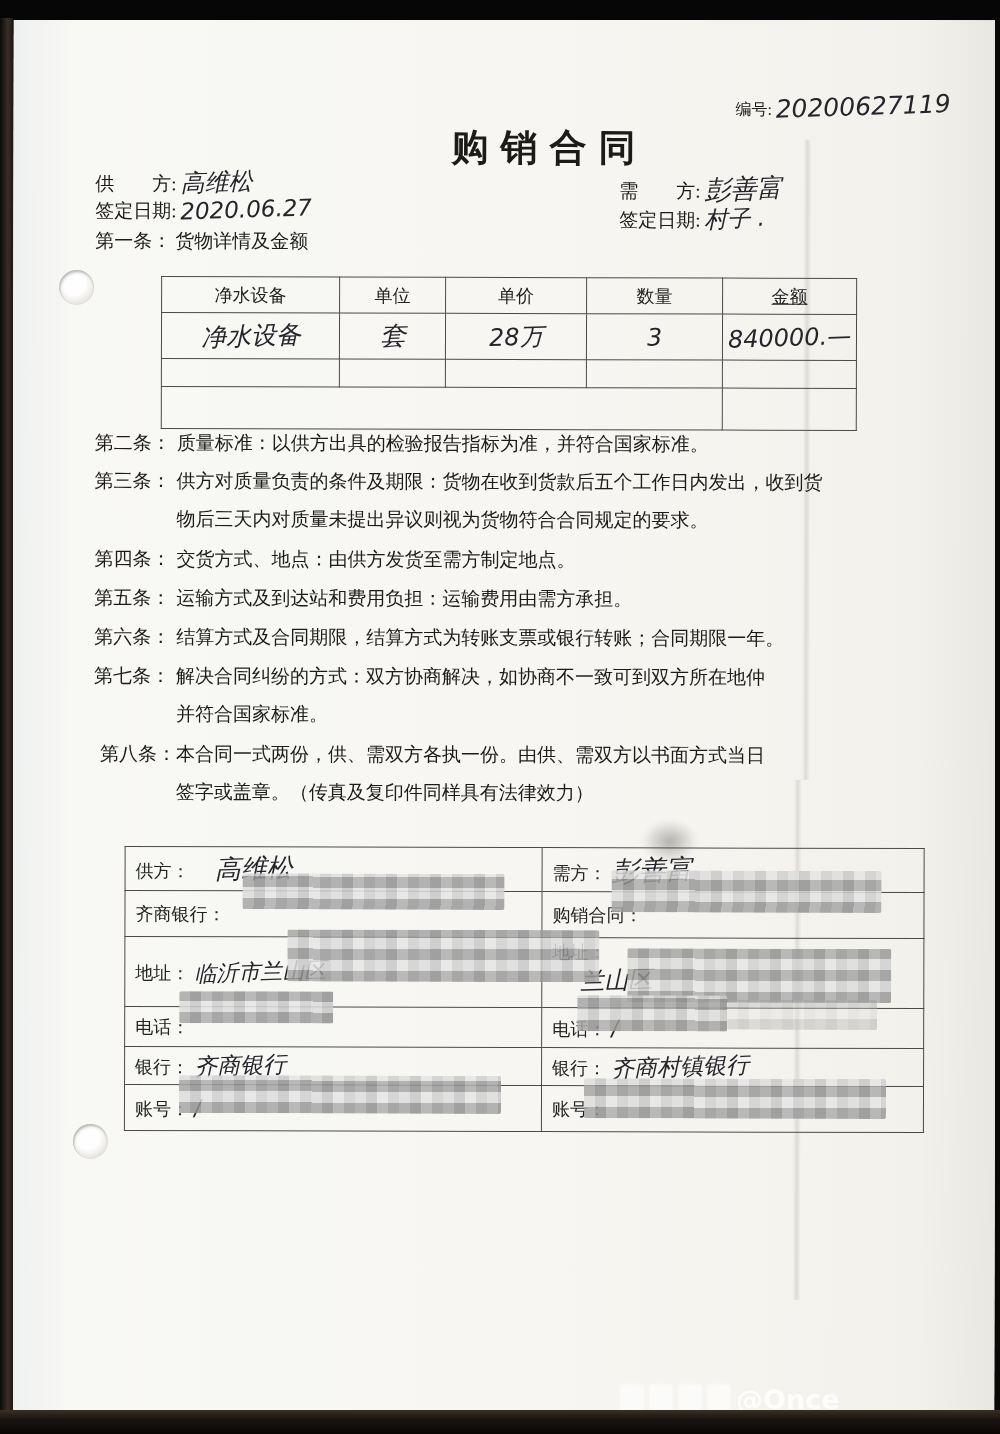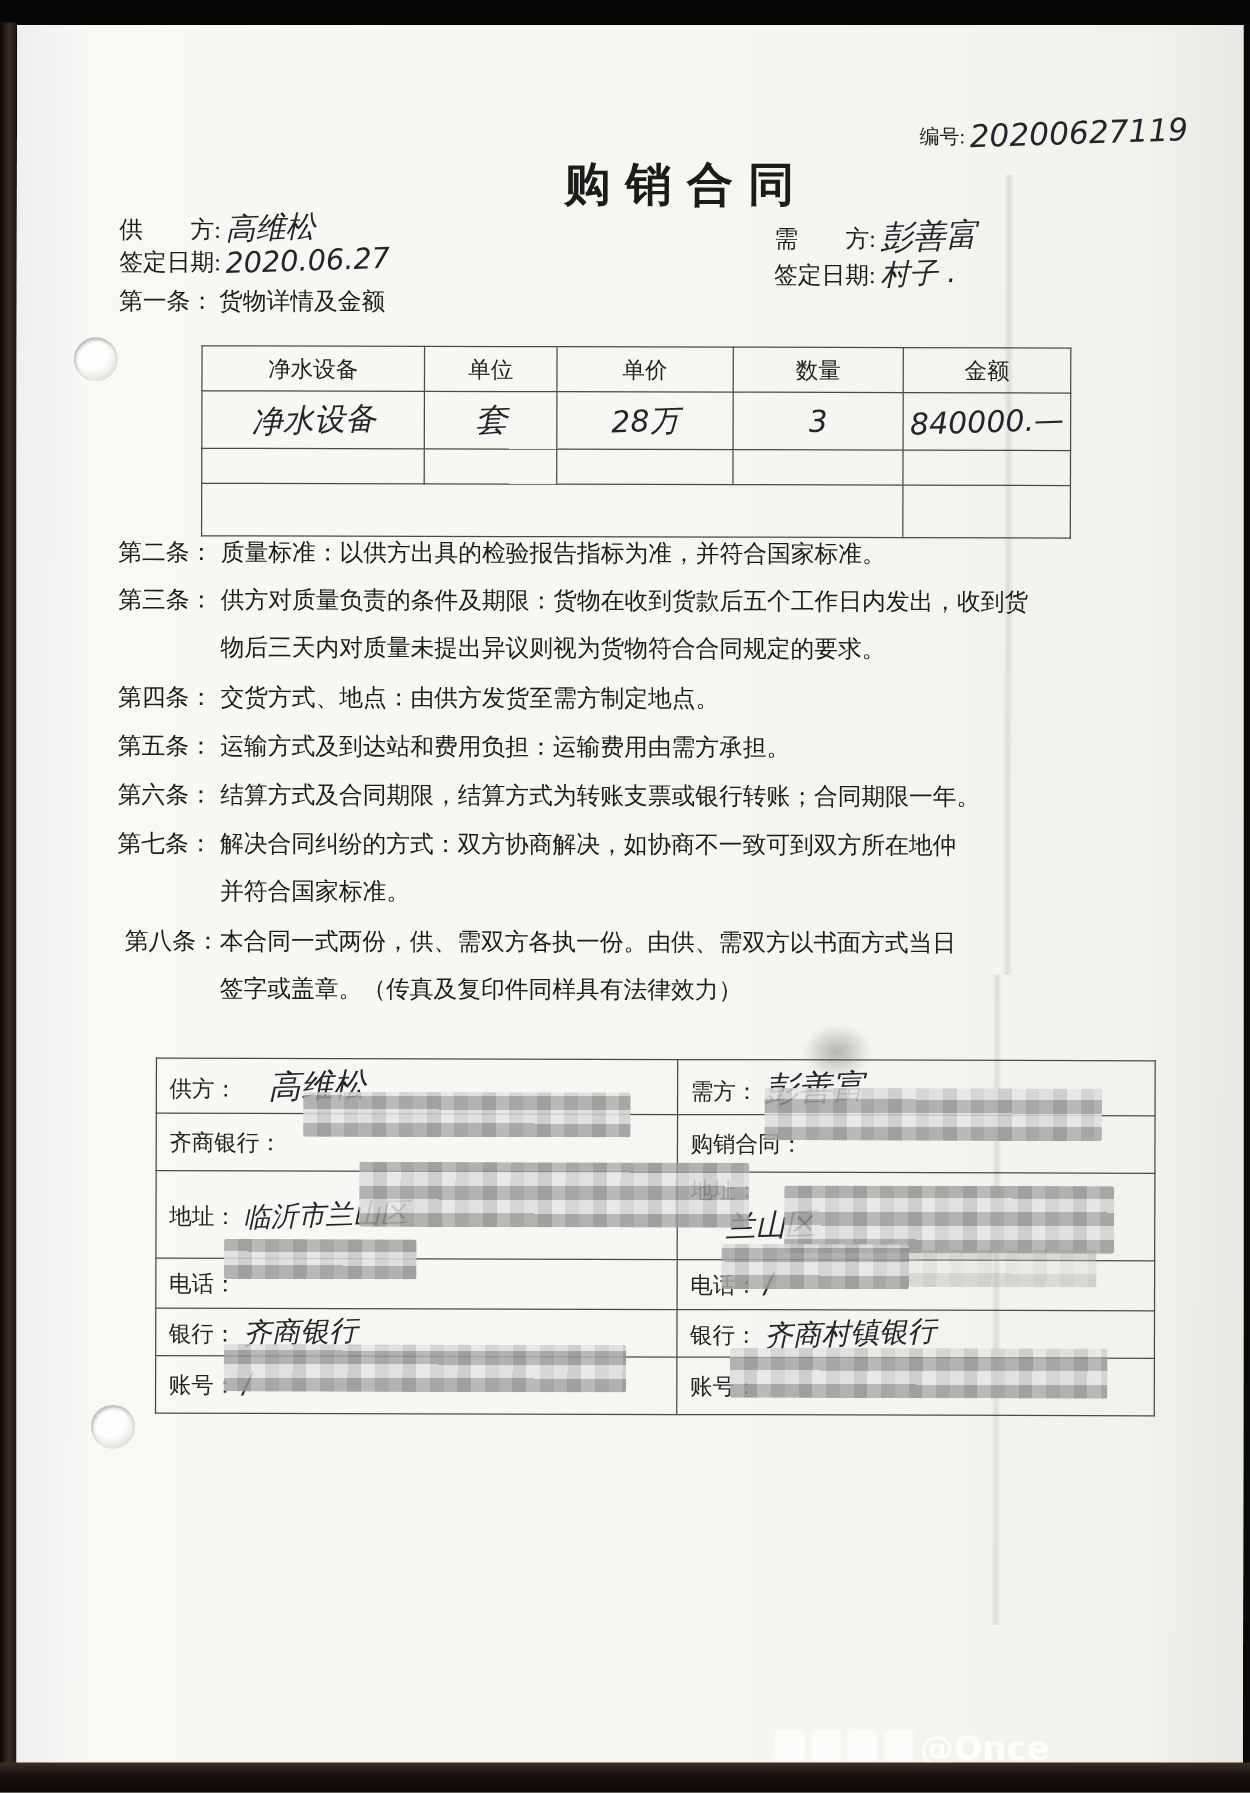--- a/index.html
+++ b/index.html
@@ -113,21 +113,21 @@
     <span class="hw" style="font-size:23px;">村子 .</span>
   </div>
 
   <table class="goods">
     <tbody>
         <tr style="height:36px;">
       <th style="width:177px;">净水设备</th>
       <th style="width:105px;">单位</th>
       <th style="width:140px;">单价</th>
       <th style="width:135px;">数量</th>
-      <th style="width:133px;">金额</th>
+      <th style="width:133px;text-decoration:underline;">金额</th>
     </tr>
     <tr style="height:46px;">
       <td><span class="hw" style="font-size:25px;">净水设备</span></td>
       <td><span class="hw" style="font-size:26px;">套</span></td>
       <td><span class="hw" style="font-size:24px;">28万</span></td>
       <td><span class="hw" style="font-size:24px;">3</span></td>
       <td><span class="hw" style="font-size:24px;">840000.—</span></td>
     </tr>
     <tr style="height:28px;">
       <td></td>

